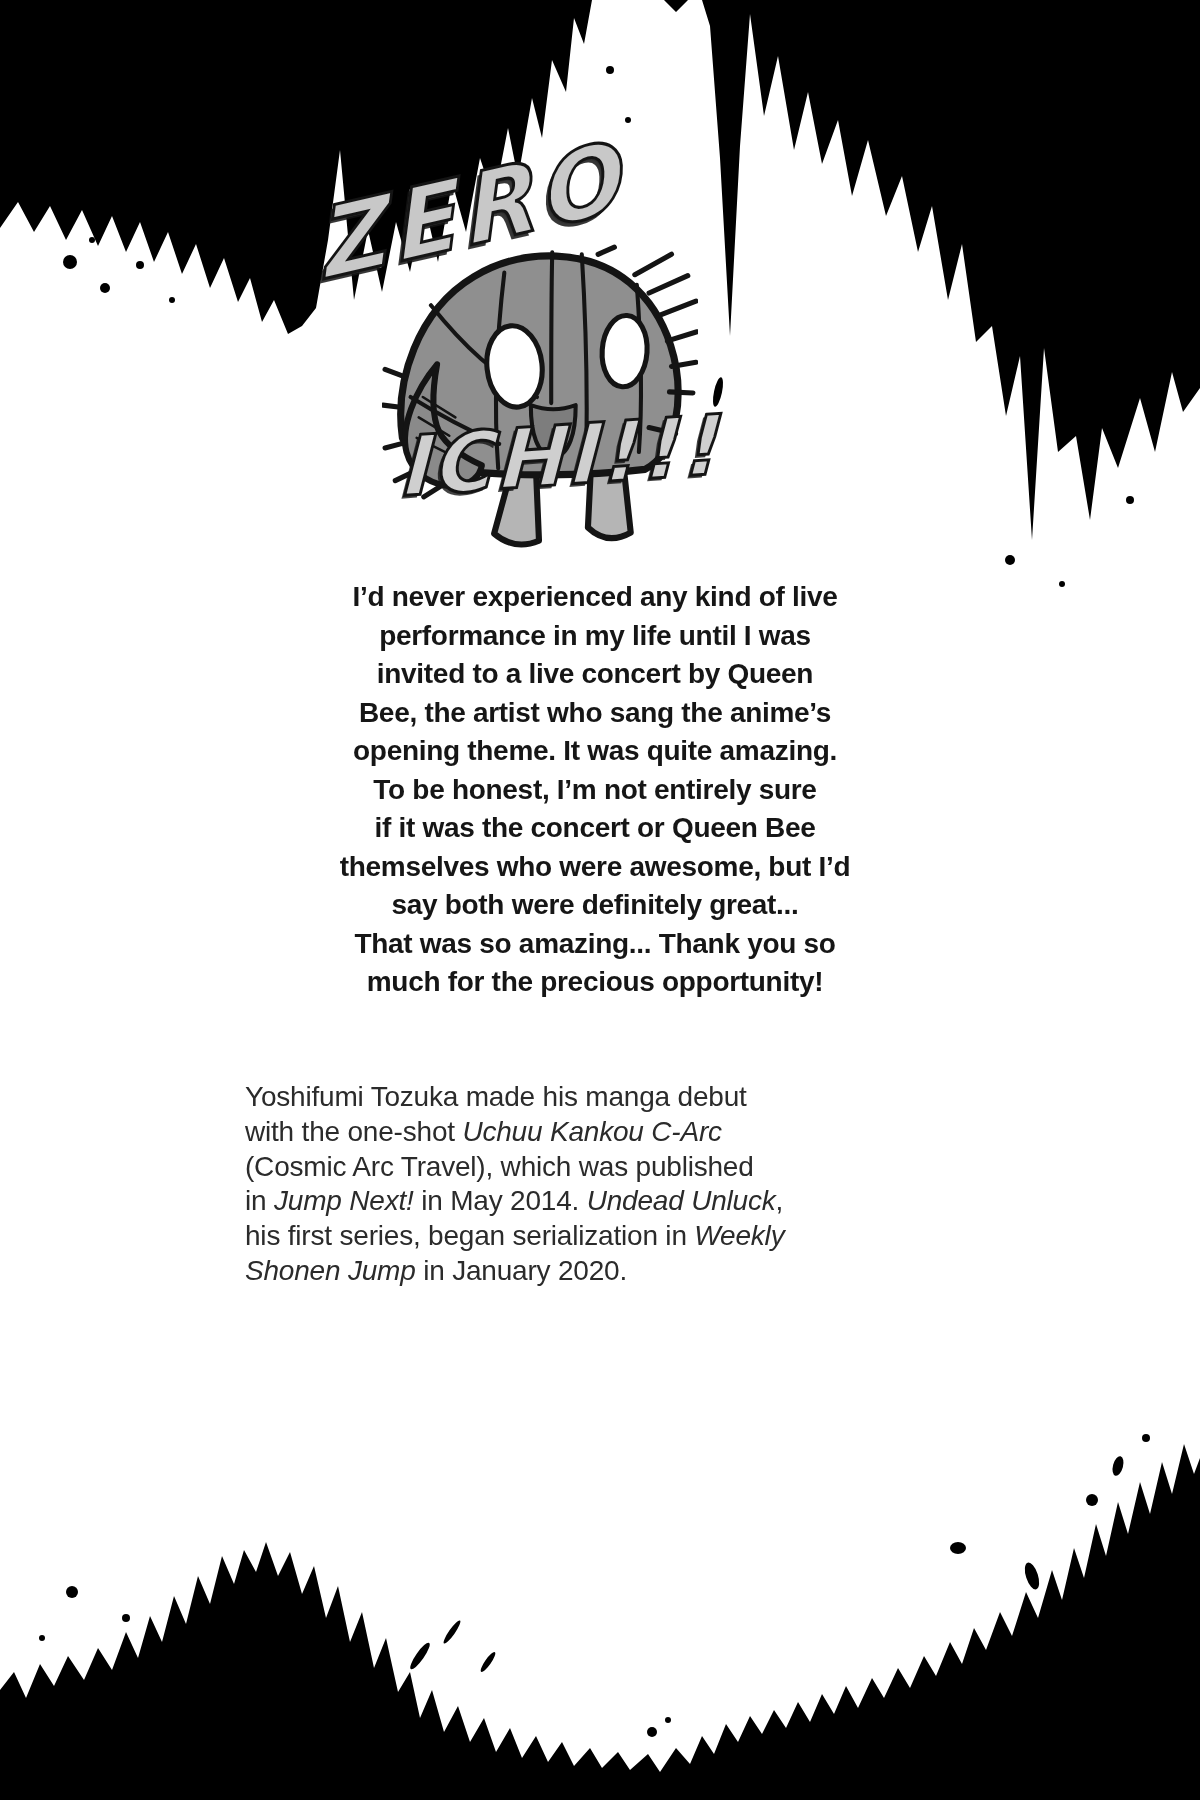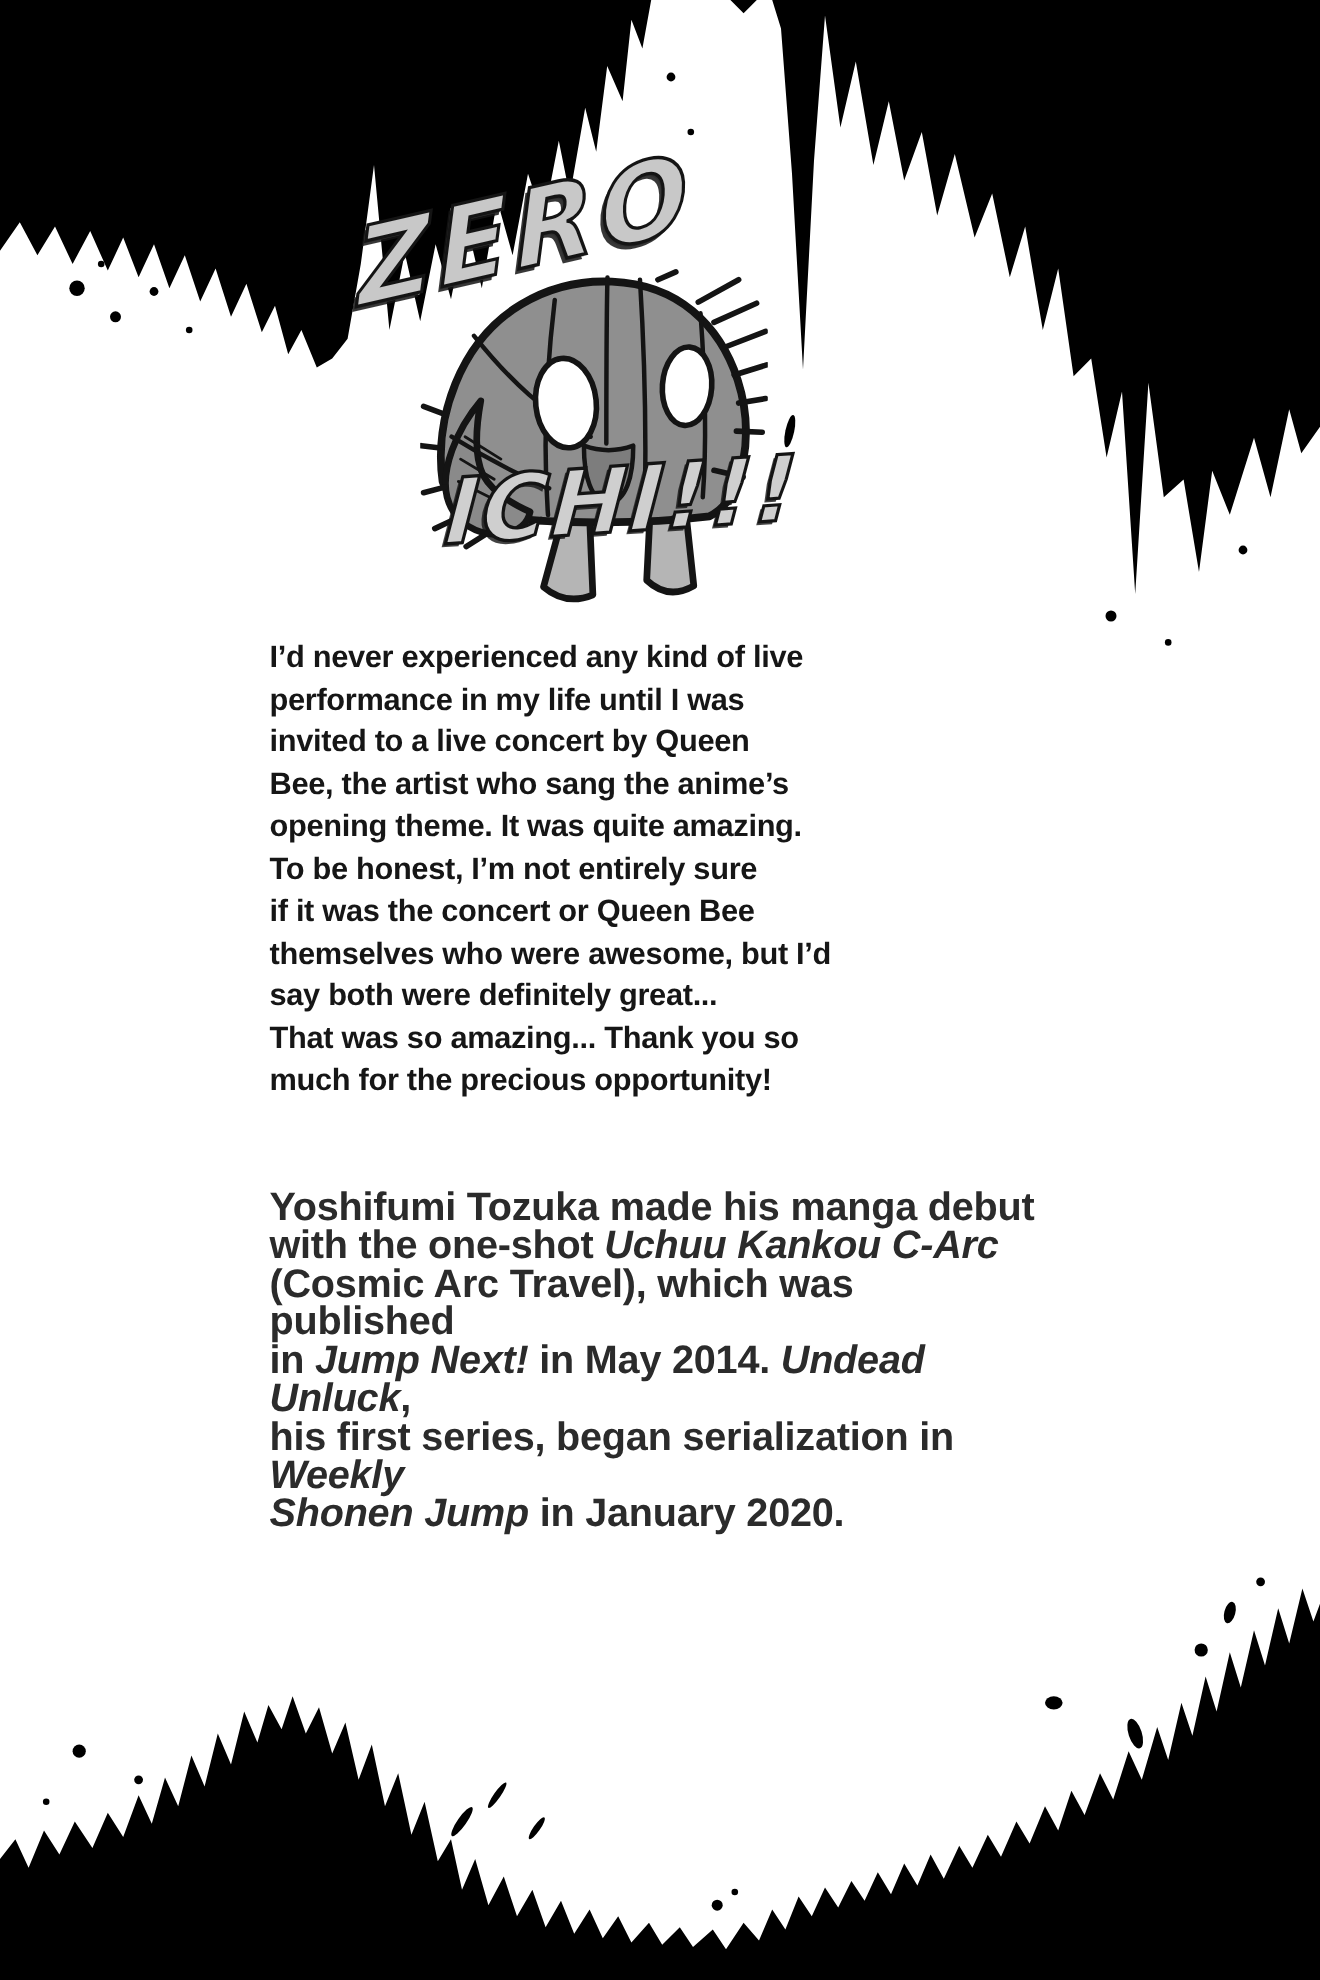--- a/index.html
+++ b/index.html
@@ -36,25 +36,26 @@
     transform:rotate(-4deg) skewX(-8deg);
     transform-origin:left top;
   }
   .creature{position:absolute;left:382px;top:244px;width:316px;height:306px;}
 
   .comment{
     position:absolute;left:245px;top:578px;width:700px;
     font-weight:bold;
     font-size:28px;line-height:38.5px;letter-spacing:-0.3px;
     color:#161616;
+    text-align:center;
   }
   .bio{
     position:absolute;left:245px;top:1080px;width:700px;
-    font-weight:bold;
-    font-size:36px;line-height:34.8px;letter-spacing:-0.2px;
+    font-weight:normal;
+    font-size:28px;line-height:34.8px;letter-spacing:-0.2px;
     color:#2b2b2b;
   }
   .bio i{font-style:italic;}
 </style>
 </head>
 <body>
 
 <div class="page">
 
   <svg class="splatter top" viewBox="0 0 1200 620" preserveAspectRatio="none" xmlns="http://www.w3.org/2000/svg">

